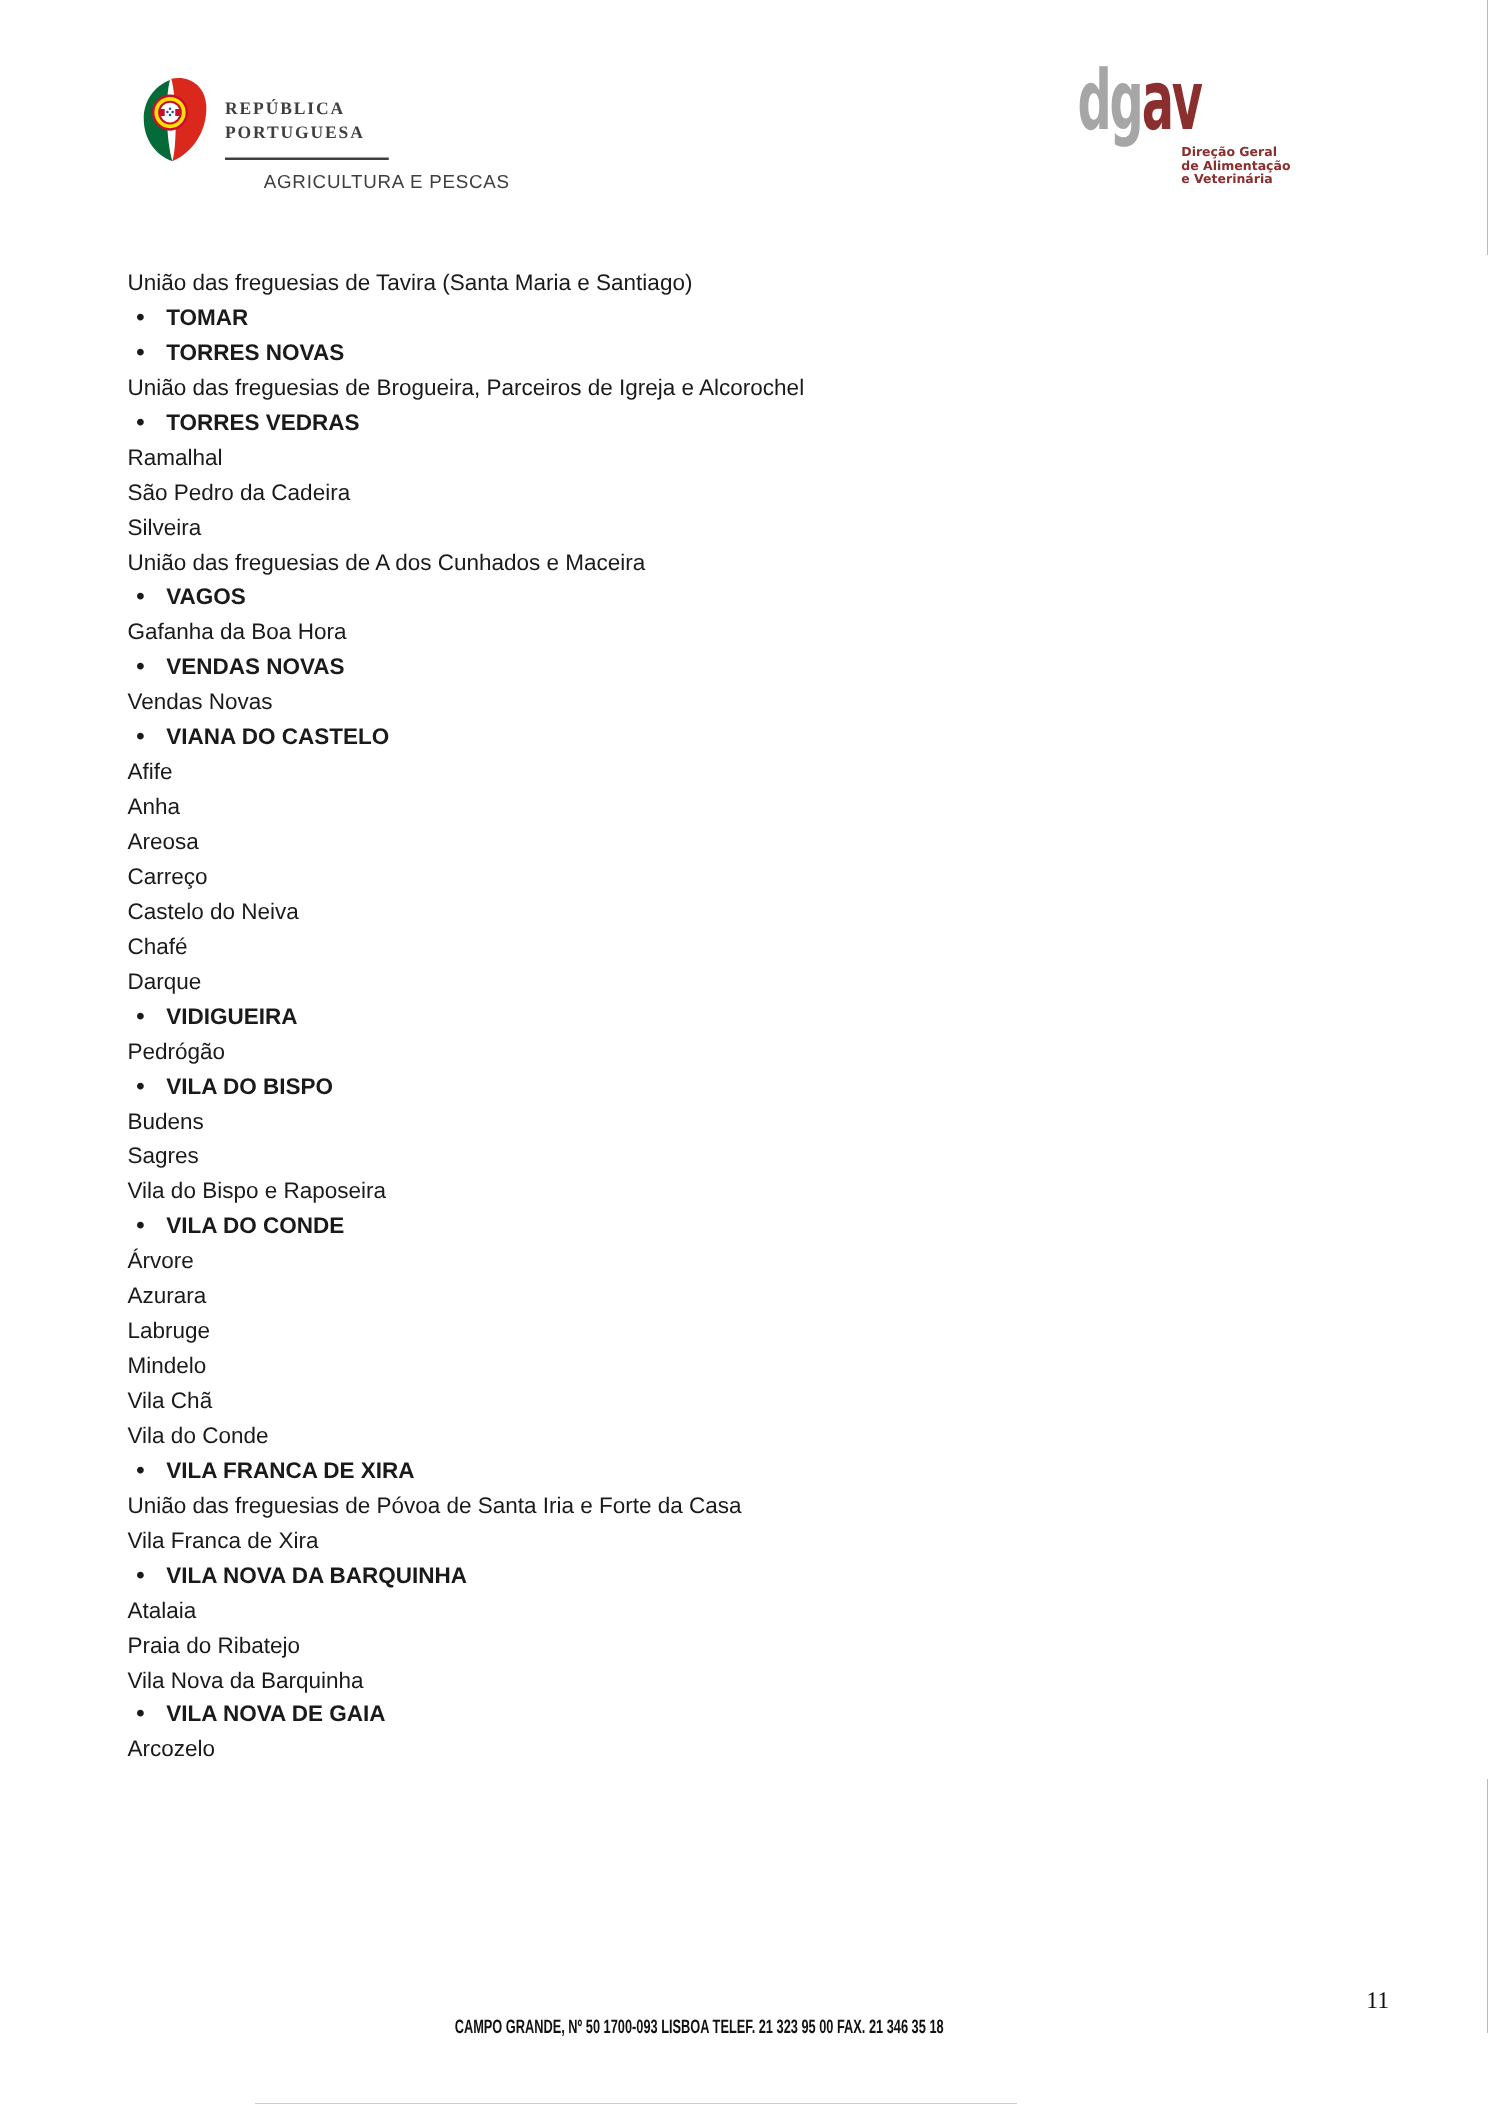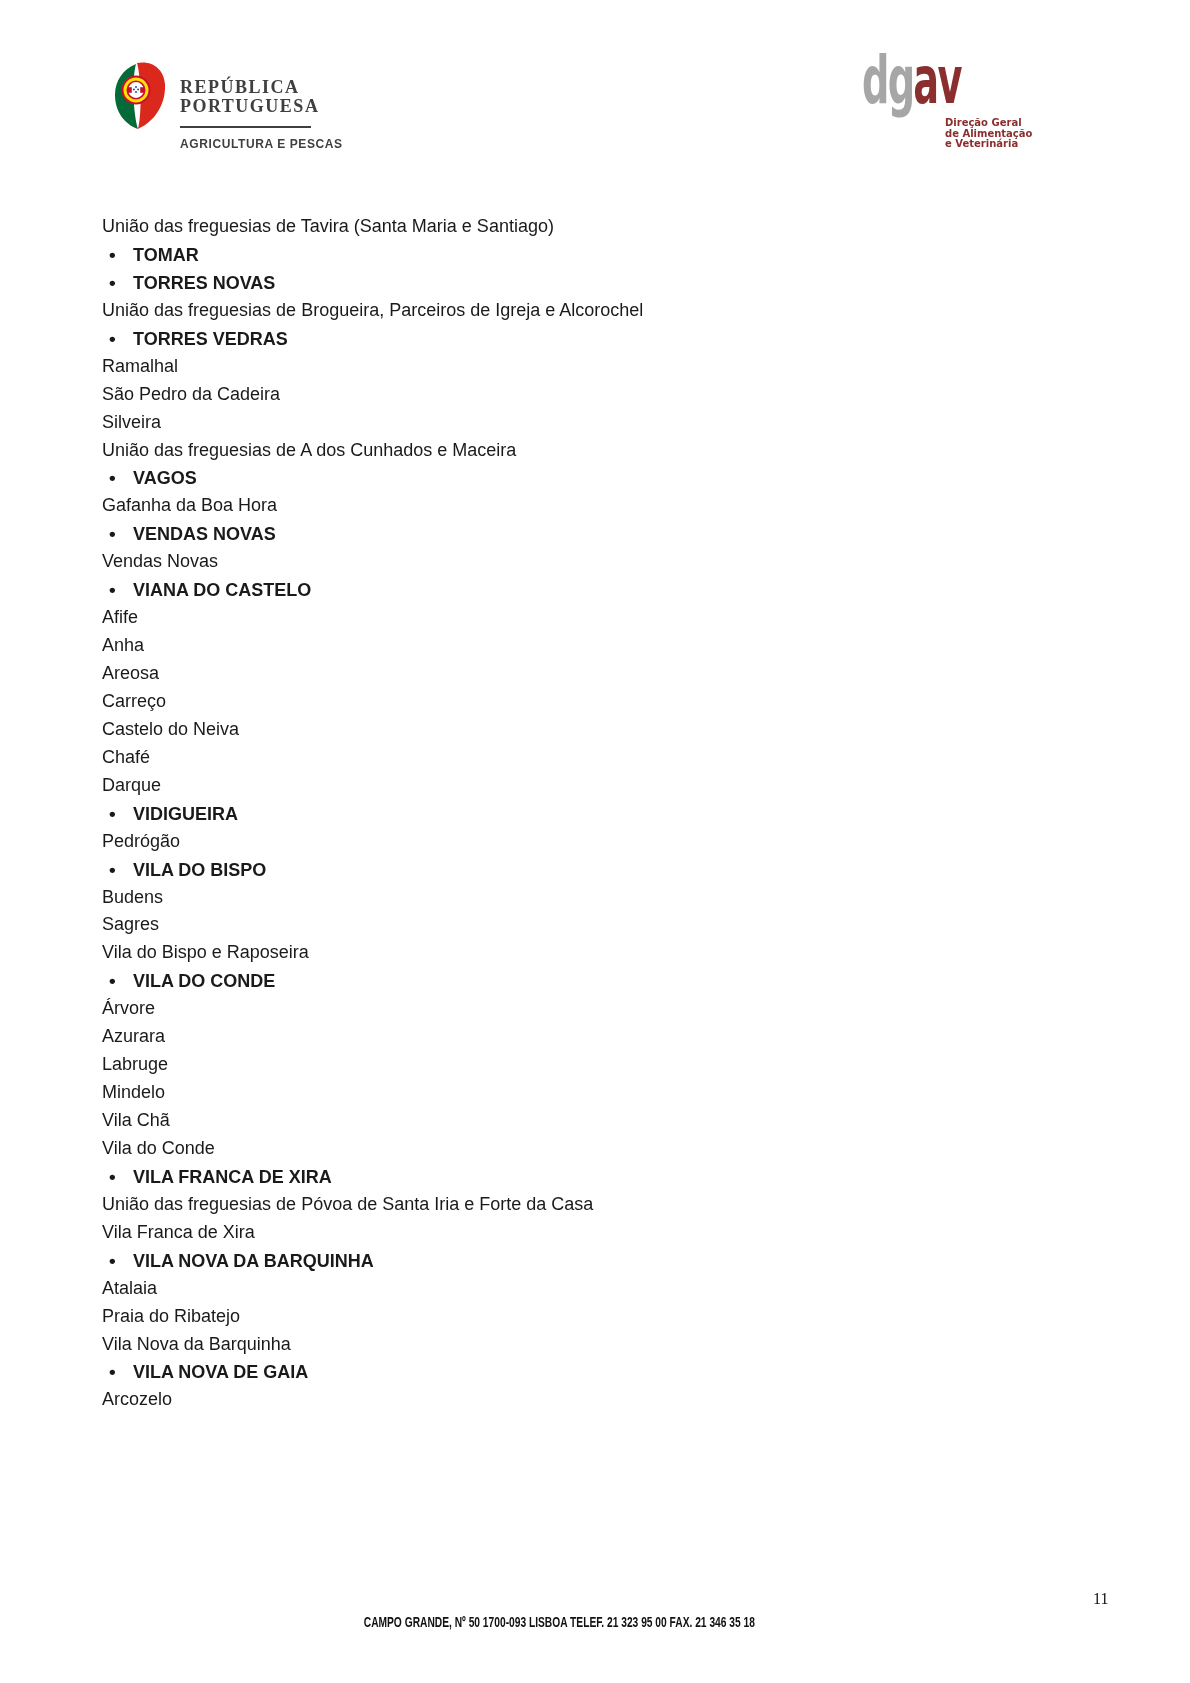--- a/index.html
+++ b/index.html
@@ -13,37 +13,38 @@
     overflow: hidden;
   }
 
   
   .gov-logo { position: absolute; left: 110px; top: 60px; }
   .gov-emblem { position: absolute; left: 0; top: 2px; }
   .gov-text { position: absolute; left: 70px; top: 18px; width: 260px; }
   .gov-title {
     font-family: "Liberation Serif", serif;
     font-weight: 700;
-    font-size: 18px;
+    font-size: 14px;
     line-height: 19px;
     letter-spacing: 1.5px;
     color: #3f3f3f;
   }
   .gov-divider {
     margin-top: 10px;
     width: 131px;
     height: 2px;
     background: #3f3f3f;
   }
   .gov-subtitle {
     margin-top: 9px;
-    font-size: 12px;
-    font-weight: 700;
+    font-size: 15px;
+    font-weight: 400;
     letter-spacing: 0.6px;
     color: #3f3f3f;
+    margin-left: 31px;
   }
 
   
   .dgav-logo { position: absolute; left: 860px; top: 60px; width: 260px; height: 110px; }
   .dgav-letters {
     position: absolute; left: 2px; top: -12px;
     font-family: "DejaVu Sans", sans-serif;
     font-weight: 700;
     font-size: 66px;
     line-height: 66px;
@@ -98,21 +99,21 @@
     font-weight: 700;
     letter-spacing: 0px;
     color: #111;
     transform: scaleX(0.66);
     transform-origin: center top;
   }
   .page-number {
     position: absolute;
     left: 1093px; top: 1590px;
     font-family: "Liberation Serif", serif;
-    font-size: 16px;
+    font-size: 19px;
     color: #111;
   }
 </style>
 </head>
 <body>
 
 <div class="page">
 
   <div class="gov-logo">
     <div class="gov-emblem">

